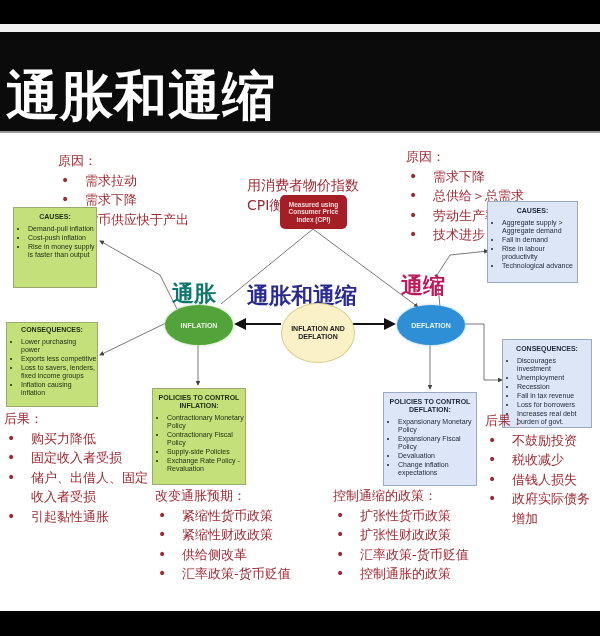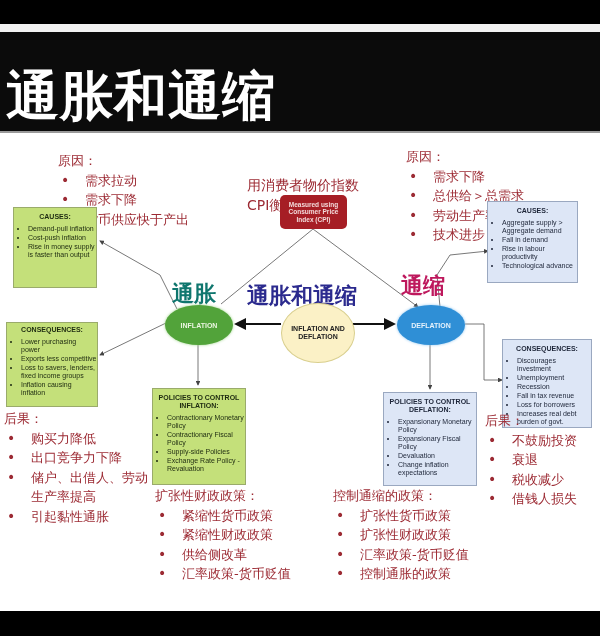--- a/index.html
+++ b/index.html
@@ -179,28 +179,28 @@
       <li>Expansionary Fiscal Policy</li>
       <li>Devaluation</li>
       <li>Change inflation expectations</li>
     </ul>
   </div>
 
   <div class="cn" style="left:4px; top:276px; width:148px; line-height:19.5px;">
     <span class="hd">后果：</span>
     <ul>
       <li>购买力降低</li>
-      <li>出口竞争力下降</li>
-      <li>储户、出借人、劳动生产率提高</li>
+      <li>固定收入者受损</li>
+      <li>储户、出借人、固定收入者受损</li>
       <li>引起黏性通胀</li>
     </ul>
   </div>
 
   <div class="cn" style="left:155px; top:353px; width:160px;">
-    <span class="hd">扩张性财政政策：</span>
+    <span class="hd">改变通胀预期：</span>
     <ul>
       <li>紧缩性货币政策</li>
       <li>紧缩性财政政策</li>
       <li>供给侧改革</li>
       <li>汇率政策-货币贬值</li>
     </ul>
   </div>
 
   <div class="cn" style="left:333px; top:353px; width:150px;">
     <span class="hd">控制通缩的政策：</span>
@@ -209,21 +209,21 @@
       <li>扩张性财政政策</li>
       <li>汇率政策-货币贬值</li>
       <li>控制通胀的政策</li>
     </ul>
   </div>
 
   <div class="cn" style="left:485px; top:278px; width:115px;">
     <span class="hd">后果：</span>
     <ul>
       <li>不鼓励投资</li>
-      <li>衰退</li>
       <li>税收减少</li>
       <li>借钱人损失</li>
+      <li>政府实际债务增加</li>
     </ul>
   </div>
 
 </div>
 
 <div class="bottombar"></div>
 
 </body></html>

